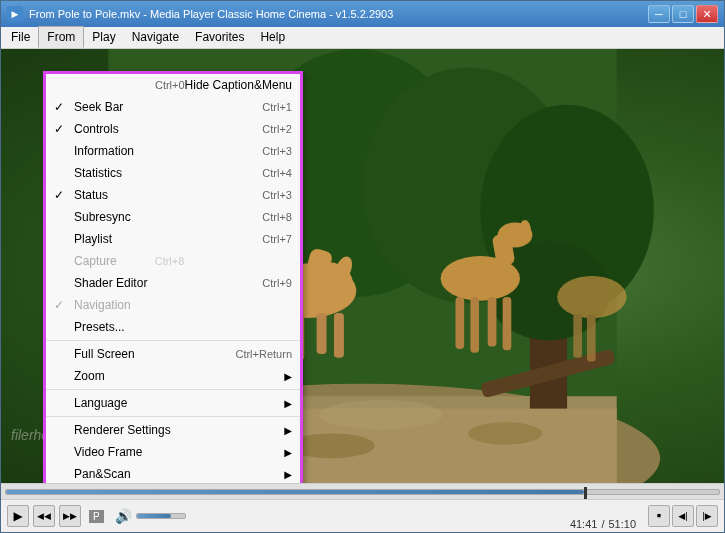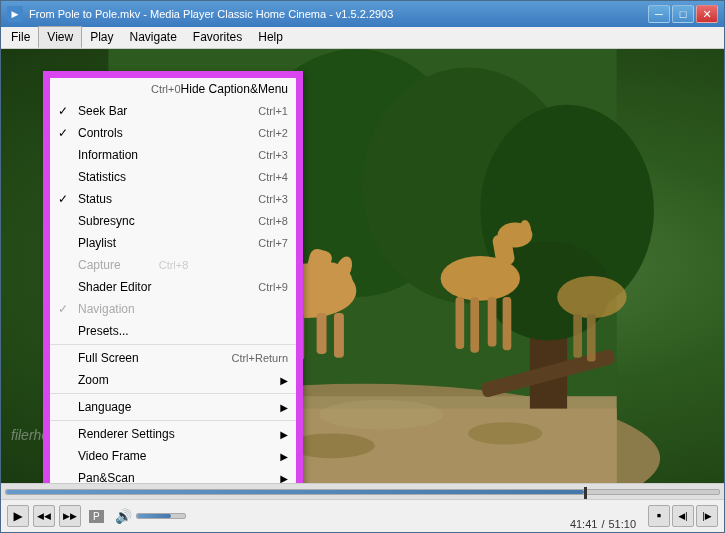--- a/index.html
+++ b/index.html
@@ -128,21 +128,21 @@
       width: 100%; height: 100%;
     }
 
     
     .view-menu-dropdown {
       position: absolute;
       top: 22px;
       left: 42px;
       width: 260px;
       background: #f8f8f8;
-      border: 7px solid #d946ef;
+      border: 3px solid #d946ef;
       box-shadow: 2px 2px 6px rgba(0,0,0,0.3);
       pointer-events: auto;
       z-index: 200;
     }
 
     .drop-item {
       display: flex;
       align-items: center;
       height: 22px;
       padding: 0 8px 0 28px;
@@ -285,21 +285,21 @@
       <div class="tb-btn">□</div>
       <div class="tb-btn close">✕</div>
     </div>
   </div>
 
   <div class="menu-bar">
     <div class="menu-item">
       <span>File</span>
     </div>
     <div class="menu-item active">
-      <span>View</span>
+      <span>From</span>
     </div>
     <div class="menu-item">
       <span>Play</span>
     </div>
     <div class="menu-item">
       <span>Navigate</span>
     </div>
     <div class="menu-item">
       <span>Favorites</span>
     </div>

